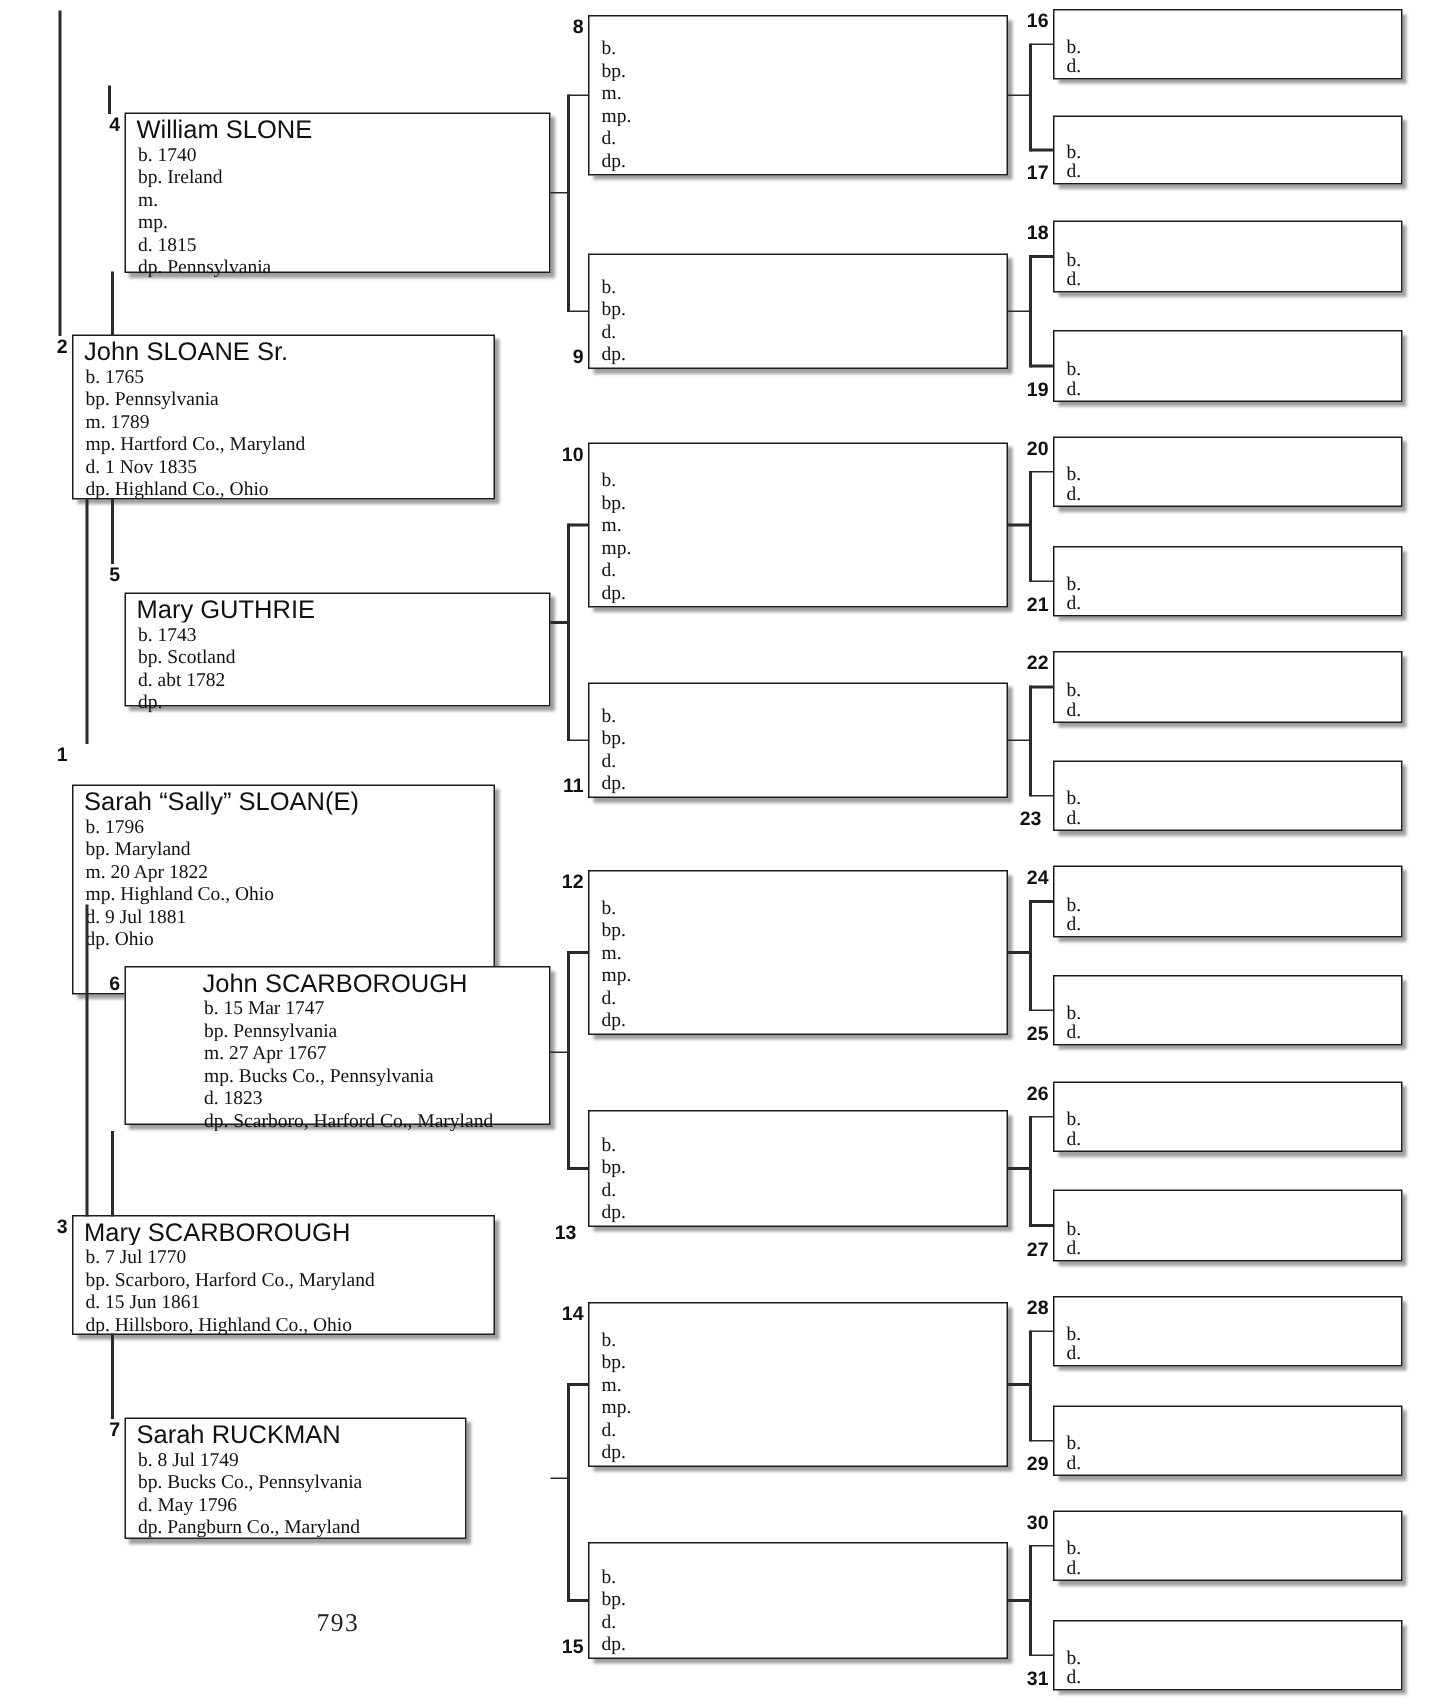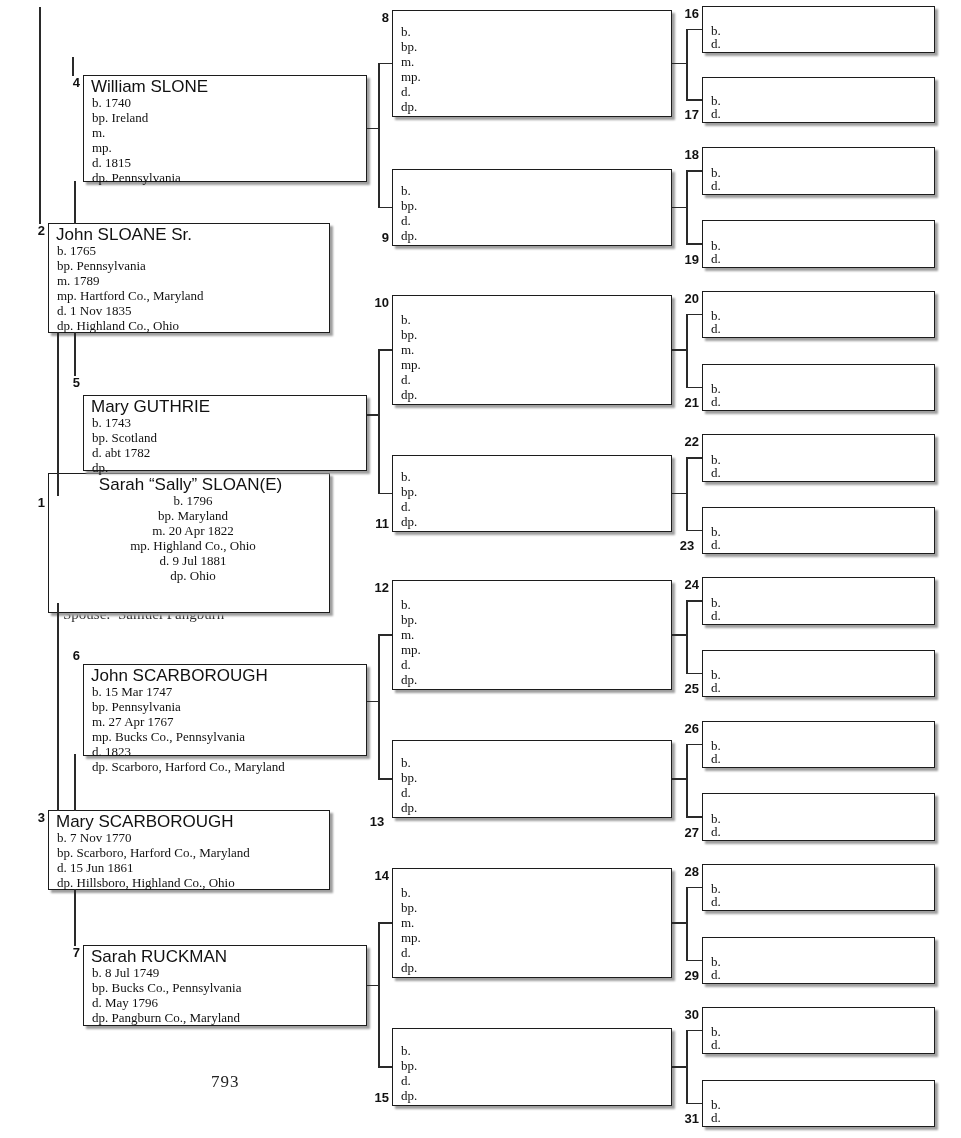--- a/index.html
+++ b/index.html
@@ -52,21 +52,21 @@
     font-family:"Liberation Serif","DejaVu Serif",serif;
     font-size:17px;color:#222;letter-spacing:1px;
   }
 </style>
 </head>
 <body>
 
 <div id="chart">
   <div class="spouse">Spouse:  Samuel Pangburn</div>
   <div class="pageno">793</div>
-<div class="pbox " style="left: 48px; top: 473px; width: 282px; height: 140px; text-align: center;">
+<div class="pbox " style="left: 48px; top: 523px; width: 282px; height: 140px;">
       <div class="pname">Sarah “Sally” SLOAN(E)</div>
       <div class="prow">b. 1796</div>
       <div class="prow">bp. Maryland</div>
       <div class="prow">m. 20 Apr 1822</div>
       <div class="prow">mp. Highland Co., Ohio</div>
       <div class="prow">d. 9 Jul 1881</div>
       <div class="prow">dp. Ohio</div>
     </div>
     <div class="pnum" style="left: 21px; top: 496px;">1</div>
     <div class="pbox " style="left: 48px; top: 223px; width: 282px; height: 110px;">
@@ -74,21 +74,21 @@
       <div class="prow">b. 1765</div>
       <div class="prow">bp. Pennsylvania</div>
       <div class="prow">m. 1789</div>
       <div class="prow">mp. Hartford Co., Maryland</div>
       <div class="prow">d. 1 Nov 1835</div>
       <div class="prow">dp. Highland Co., Ohio</div>
     </div>
     <div class="pnum" style="left: 21px; top: 224px;">2</div>
     <div class="pbox " style="left: 48px; top: 810px; width: 282px; height: 80px;">
       <div class="pname">Mary SCARBOROUGH</div>
-      <div class="prow">b. 7 Nov 1770</div>
+      <div class="prow">b. 7 Jul 1770</div>
       <div class="prow">bp. Scarboro, Harford Co., Maryland</div>
       <div class="prow">d. 15 Jun 1861</div>
       <div class="prow">dp. Hillsboro, Highland Co., Ohio</div>
     </div>
     <div class="pnum" style="left: 21px; top: 811px;">3</div>
     <div class="pbox " style="left: 83px; top: 75px; width: 284px; height: 107px;">
       <div class="pname">William SLONE</div>
       <div class="prow">b. 1740</div>
       <div class="prow">bp. Ireland</div>
       <div class="prow">m.</div>
@@ -98,31 +98,31 @@
     </div>
     <div class="pnum" style="left: 56px; top: 76px;">4</div>
     <div class="pbox " style="left: 83px; top: 395px; width: 284px; height: 76px;">
       <div class="pname">Mary GUTHRIE</div>
       <div class="prow">b. 1743</div>
       <div class="prow">bp. Scotland</div>
       <div class="prow">d. abt 1782</div>
       <div class="prow">dp.</div>
     </div>
     <div class="pnum" style="left: 56px; top: 376px;">5</div>
-    <div class="pbox " style="left: 83px; top: 664px; width: 284px; height: 92px;">
+    <div class="pbox " style="left: 83px; top: 644px; width: 284px; height: 106px; padding-left: 44px;">
       <div class="pname">John SCARBOROUGH</div>
       <div class="prow">b. 15 Mar 1747</div>
       <div class="prow">bp. Pennsylvania</div>
       <div class="prow">m. 27 Apr 1767</div>
       <div class="prow">mp. Bucks Co., Pennsylvania</div>
       <div class="prow">d. 1823</div>
       <div class="prow">dp. Scarboro, Harford Co., Maryland</div>
     </div>
     <div class="pnum" style="left: 56px; top: 649px;">6</div>
-    <div class="pbox " style="left: 83px; top: 945px; width: 284px; height: 81px;">
+    <div class="pbox " style="left: 83px; top: 945px; width: 228px; height: 81px;">
       <div class="pname">Sarah RUCKMAN</div>
       <div class="prow">b. 8 Jul 1749</div>
       <div class="prow">bp. Bucks Co., Pennsylvania</div>
       <div class="prow">d. May 1796</div>
       <div class="prow">dp. Pangburn Co., Maryland</div>
     </div>
     <div class="pnum" style="left: 56px; top: 946px;">7</div>
     <div class="pbox empty" style="left: 392px; top: 10px; width: 280px; height: 107px;">
       <div class="prow">b.</div>
       <div class="prow">bp.</div>

